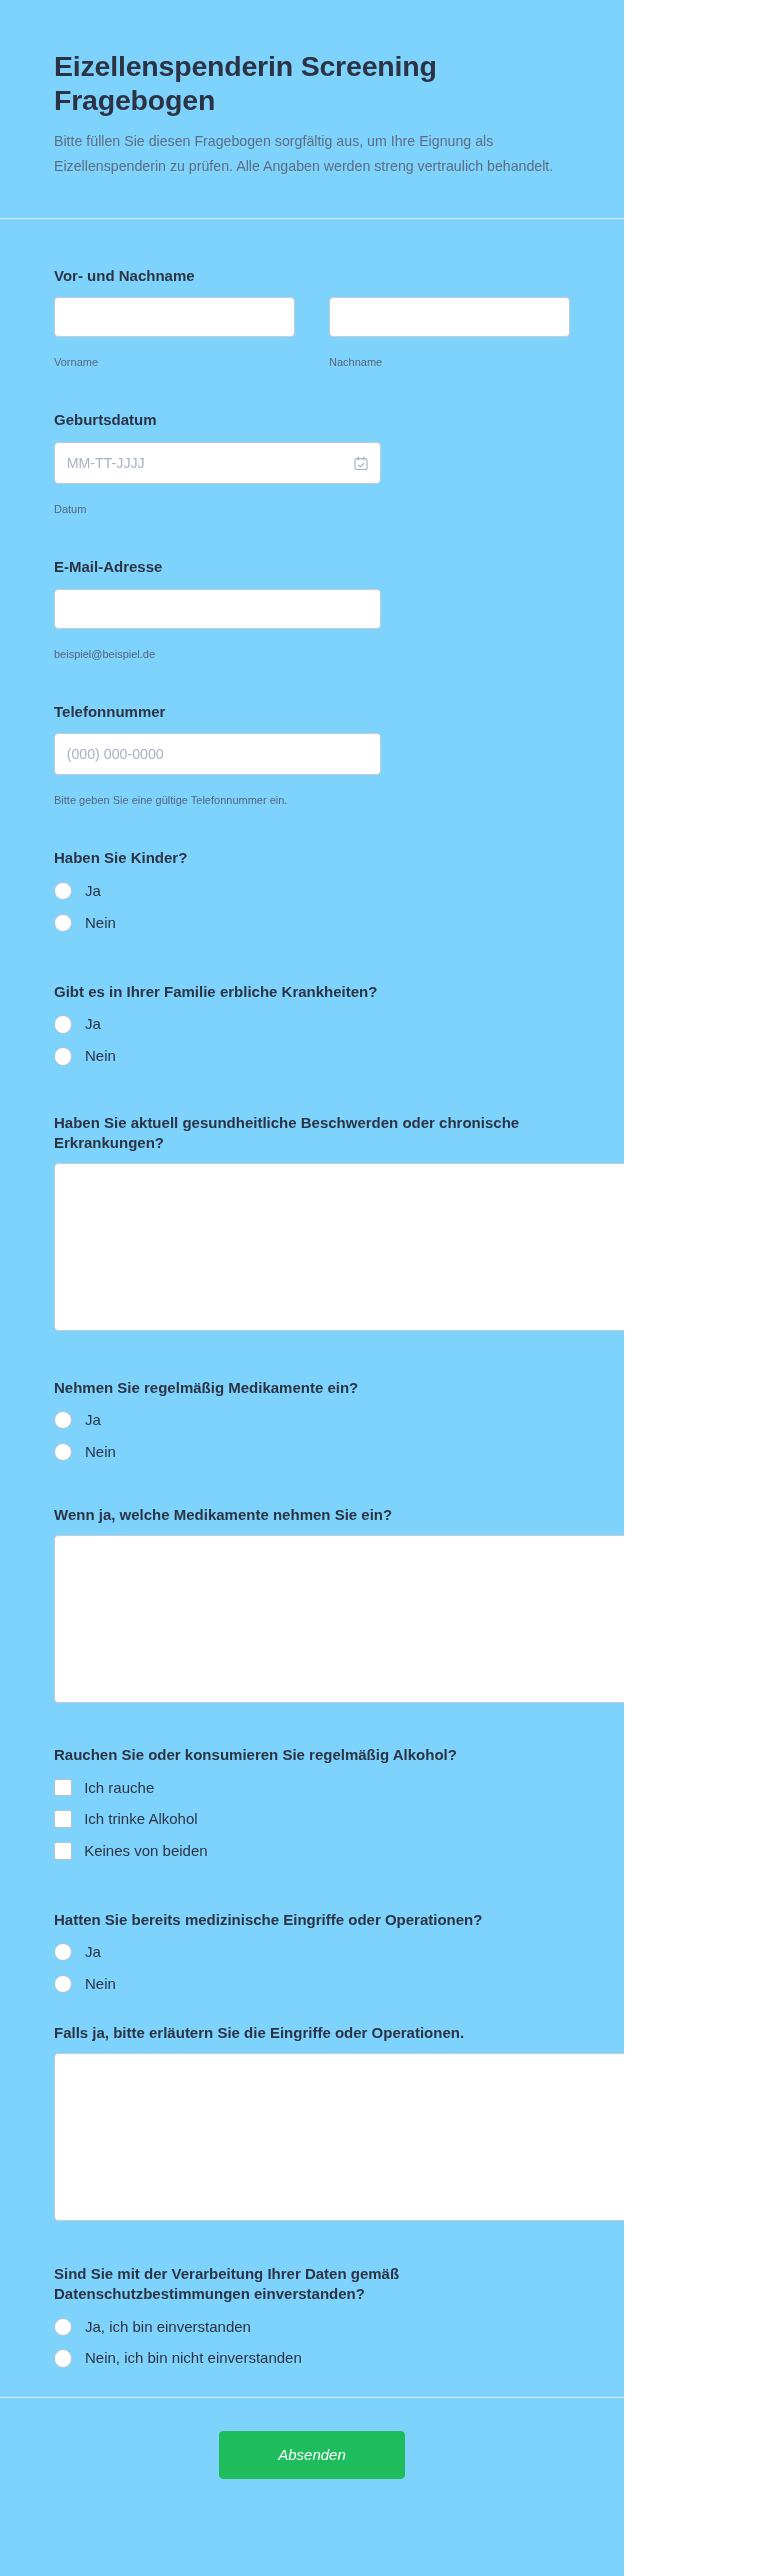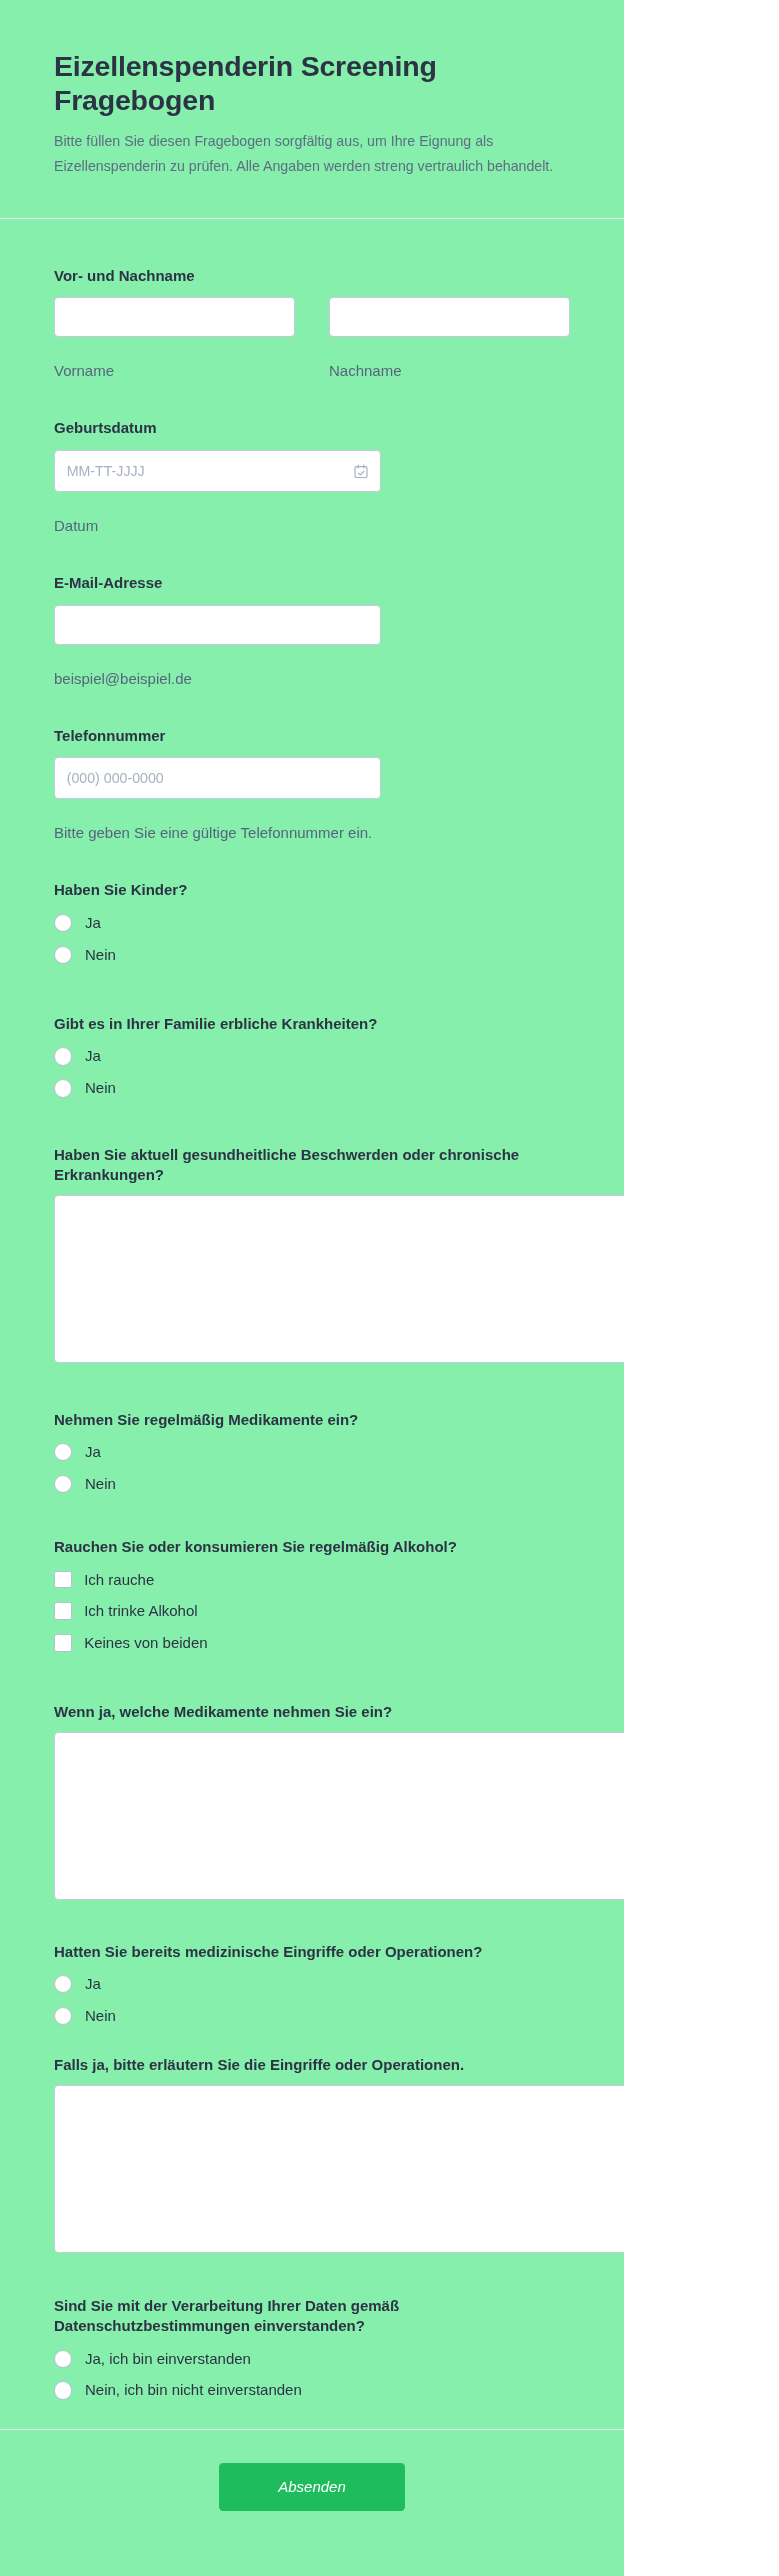--- a/index.html
+++ b/index.html
@@ -1,37 +1,37 @@
 <!DOCTYPE html>
 <html lang="de" style="--accent: #1ebc5c;font-size:13.4px"><head>
 <meta charset="utf-8">
 <style>
   html, body { margin:0; padding:0; background:#ffffff; }
   * { box-sizing:border-box; }
   .page {
-    width:624px; height:2576px; background:#86efac; overflow:hidden;
+    width:624px; height:2576px; background:#7dd3fc; overflow:hidden;
     font-family:"Liberation Sans", sans-serif; color:#2c3345;
   }
   .header { padding:49px 54px 0 54px; }
   .title {
     margin:0 0 11.7px 0; font-size:28.5px; line-height:34px; font-weight:700;
     color:#2c3345; letter-spacing:-0.2px;
   }
   .subtitle {
     margin:0; font-size:14.2px; line-height:25px; color:#5e6d82; max-width:587px;
   }
   .divider { border:none; border-top:0.8px solid #e4e8f0; margin:39px 0 0 0; }
   .divider2 { border:none; border-top:0.8px solid #e4e8f0; margin:29px 0 0 0; }
   .form-body { padding:47px 54px 0 54px; }
 
   .field { margin-bottom:40px; }
   .field-label {
     font-size:15px; line-height:20px; font-weight:600; color:#2c3345; max-width:654px;
   }
-  .sublabel { margin-top:26px; font-size:15px; line-height:15px; color:#57647e; }
+  .sublabel { margin-top:18px; font-size:11px; line-height:15px; color:#57647e; }
 
   .cols { display:flex; gap:34px; margin-top:11.7px; }
   .col { width:327px; }
 
   .text-input {
     display:block; width:327px; height:40px; padding:0 11.7px;
     border:0.8px solid #c3cad9; border-radius:4.2px; background:#fff;
     font-family:inherit; font-size:14.2px; color:#2c3345; outline:none;
   }
   .col .text-input { width:100%; }
@@ -178,43 +178,43 @@
           <span class="radio"></span>
           <span class="option-label">Ja</span>
         </div>
         <div class="option">
           <span class="radio"></span>
           <span class="option-label">Nein</span>
         </div>
       </div>
     </div>
 
-    <div class="field" style="margin-bottom:49px">
-      <div class="field-label">Rauchen Sie oder konsumieren Sie regelmäßig Alkohol?</div>
-      <div class="options">
-        <div class="option">
-          <span class="checkbox"></span>
-          <span class="option-label">Ich rauche</span>
-        </div>
-        <div class="option">
-          <span class="checkbox"></span>
-          <span class="option-label">Ich trinke Alkohol</span>
-        </div>
-        <div class="option">
-          <span class="checkbox"></span>
-          <span class="option-label">Keines von beiden</span>
-        </div>
-      </div>
-    </div>
-
     <div class="field" style="margin-bottom:42px">
       <div class="field-label">Wenn ja, welche Medikamente nehmen Sie ein?</div>
       <textarea class="textarea" style=""></textarea>
     </div>
 
+    <div class="field" style="margin-bottom:49px">
+      <div class="field-label">Rauchen Sie oder konsumieren Sie regelmäßig Alkohol?</div>
+      <div class="options">
+        <div class="option">
+          <span class="checkbox"></span>
+          <span class="option-label">Ich rauche</span>
+        </div>
+        <div class="option">
+          <span class="checkbox"></span>
+          <span class="option-label">Ich trinke Alkohol</span>
+        </div>
+        <div class="option">
+          <span class="checkbox"></span>
+          <span class="option-label">Keines von beiden</span>
+        </div>
+      </div>
+    </div>
+
     <div class="field" style="margin-bottom:30px">
       <div class="field-label">Hatten Sie bereits medizinische Eingriffe oder Operationen?</div>
       <div class="options">
         <div class="option">
           <span class="radio"></span>
           <span class="option-label">Ja</span>
         </div>
         <div class="option">
           <span class="radio"></span>
           <span class="option-label">Nein</span>

